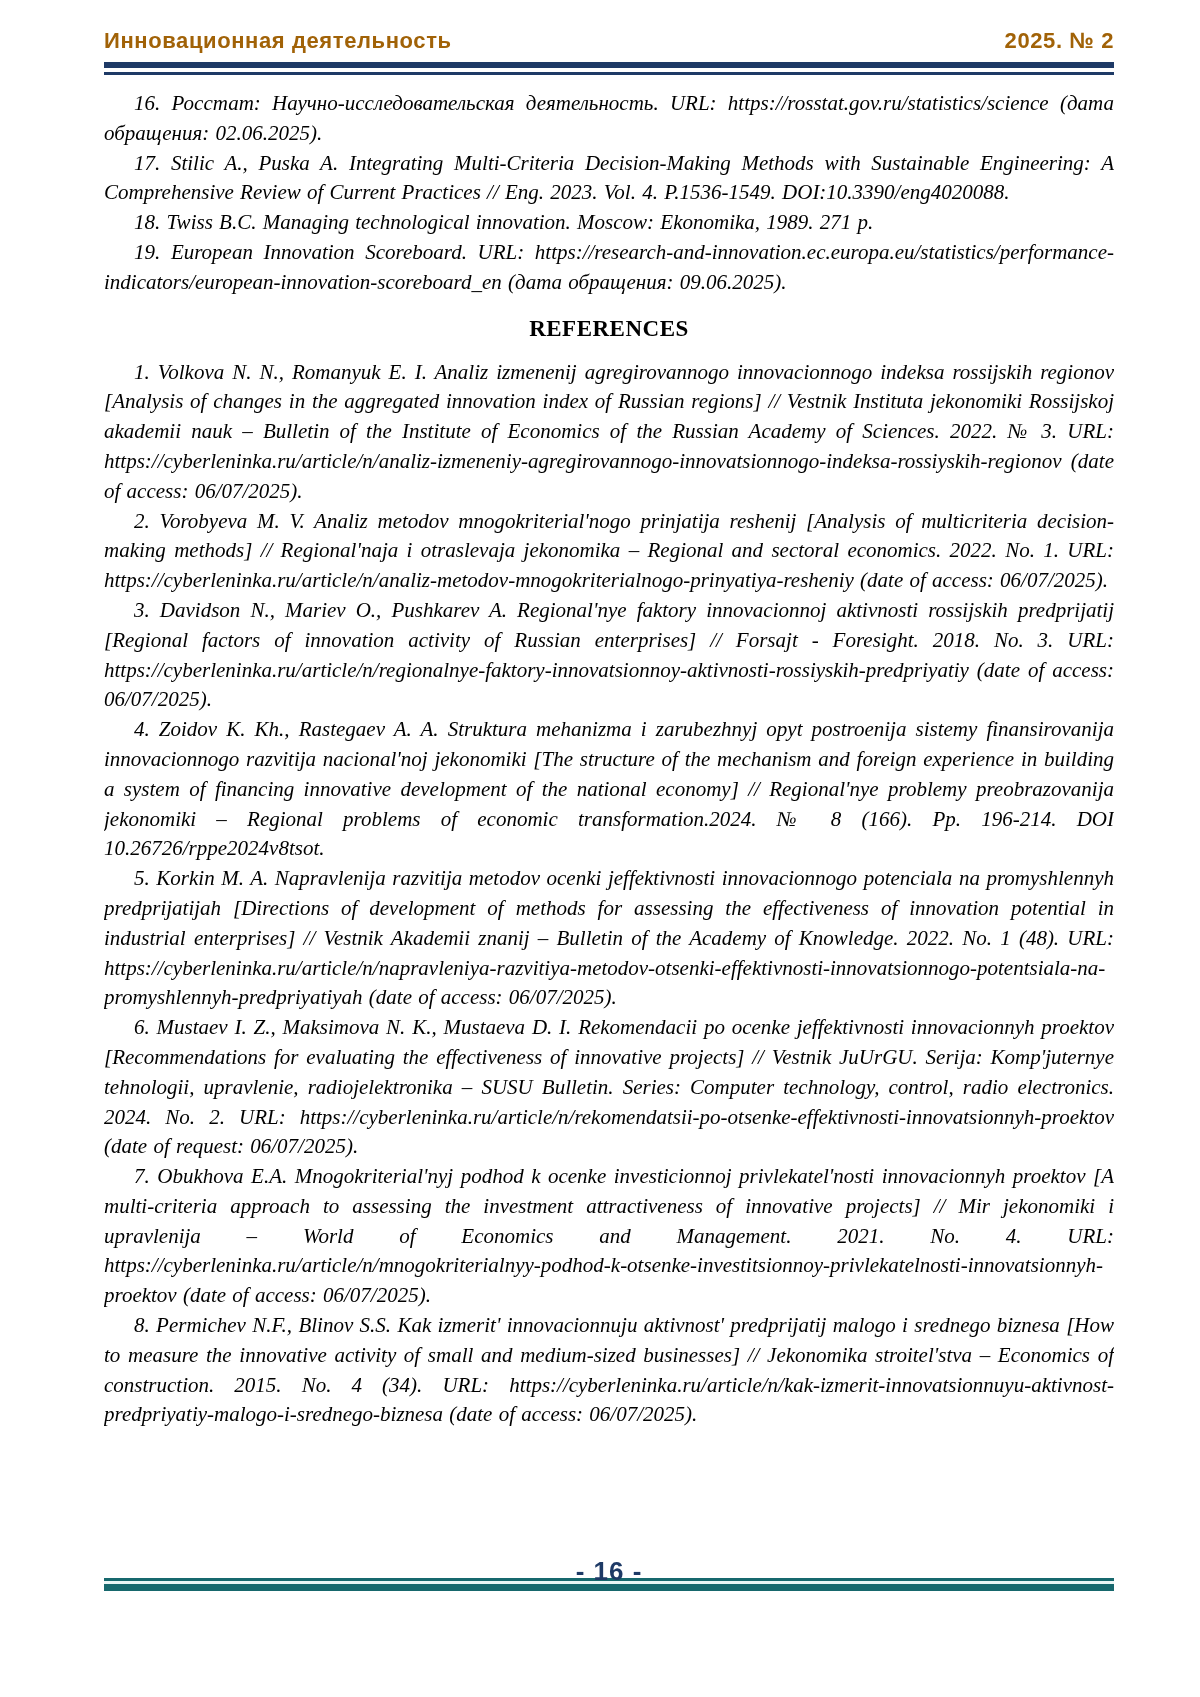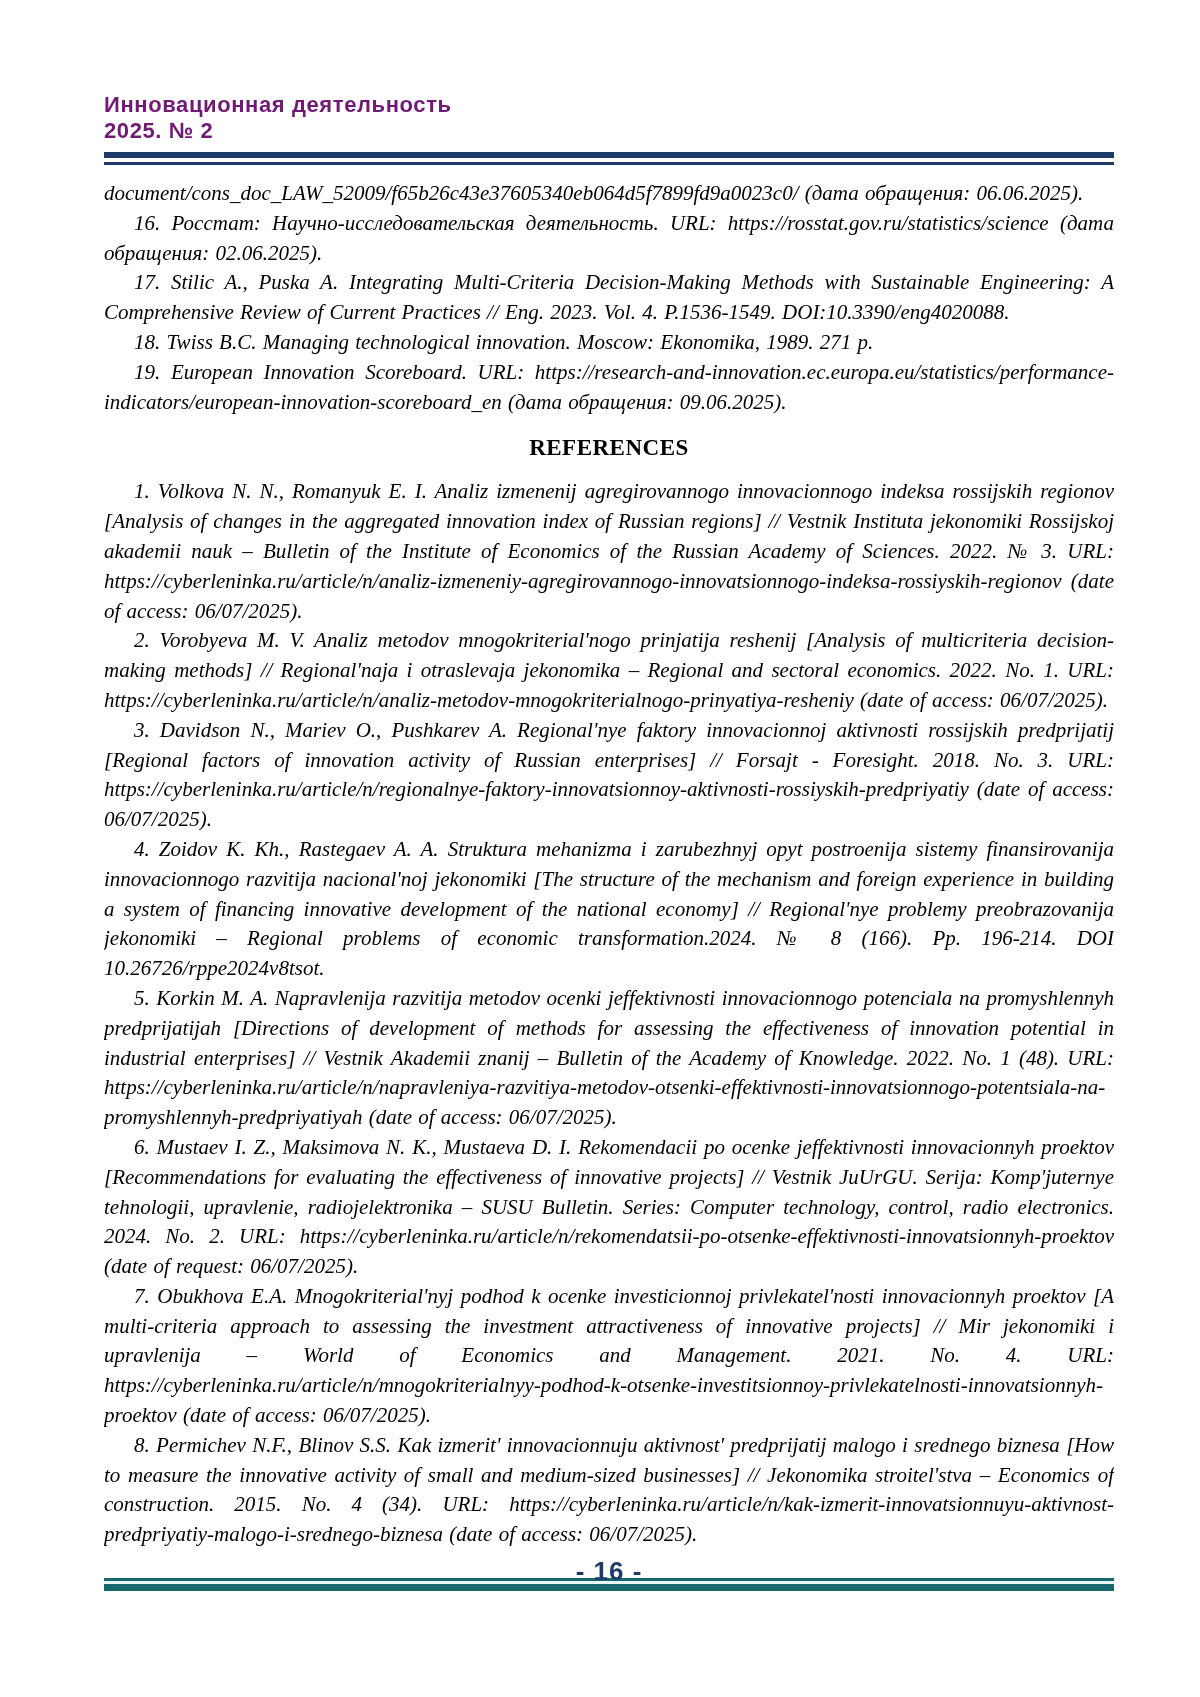--- a/index.html
+++ b/index.html
@@ -11,27 +11,26 @@
     position: relative;
   }
   .page {
     position: absolute;
     left: 104px; top: 0;
     width: 1010px; height: 1697px;
   }
   
   .header-row {
     display: flex; justify-content: space-between; align-items: baseline;
-    padding-top: 92px;
+    padding-top: 28px;
     font-family: "Liberation Sans", sans-serif;
     font-weight: bold;
     font-size: 22px;
-    color: #701a75;
+    color: #a16207;
     letter-spacing: 0.6px;
-    flex-direction: column;
   }
   .header-rule-thick { height: 6px; background: #1e3a66; margin-top: 8px; }
   .header-rule-thin  { height: 3px; background: #1e3a66; margin-top: 4px; }
 
   
   .content { margin-top: 14px; max-height: 1440px; overflow: hidden; }
   .para {
     margin: 0;
     font-style: italic;
     font-size: 21px;
@@ -73,21 +72,20 @@
 <div class="page">
 
   <div class="header-row">
     <span>Инновационная деятельность</span>
     <span>2025. № 2</span>
   </div>
   <div class="header-rule-thick"></div>
   <div class="header-rule-thin"></div>
 
   <div class="content">
-    <p class="para no-indent">document/cons_doc_LAW_52009/f65b26c43e37605340eb064d5f7899fd9a0023c0/ (дата обращения: 06.06.2025).</p>
 
     <div>
         <p class="para">16. Росстат: Научно-исследовательская деятельность. URL: https://rosstat.gov.ru/statistics/science (дата обращения: 02.06.2025).</p>
         <p class="para">17. Stilic A., Puska A. Integrating Multi-Criteria Decision-Making Methods with Sustainable Engineering: A Comprehensive Review of Current Practices // Eng. 2023. Vol. 4. P.1536-1549. DOI:10.3390/eng4020088.</p>
         <p class="para">18. Twiss B.C. Managing technological innovation. Moscow: Ekonomika, 1989. 271 p.</p>
         <p class="para">19. European Innovation Scoreboard. URL: https://research-and-innovation.ec.europa.eu/statistics/performance-indicators/european-innovation-scoreboard_en (дата обращения: 09.06.2025).</p>
       </div>
 
     <h2 class="refs-heading">REFERENCES</h2>
 

